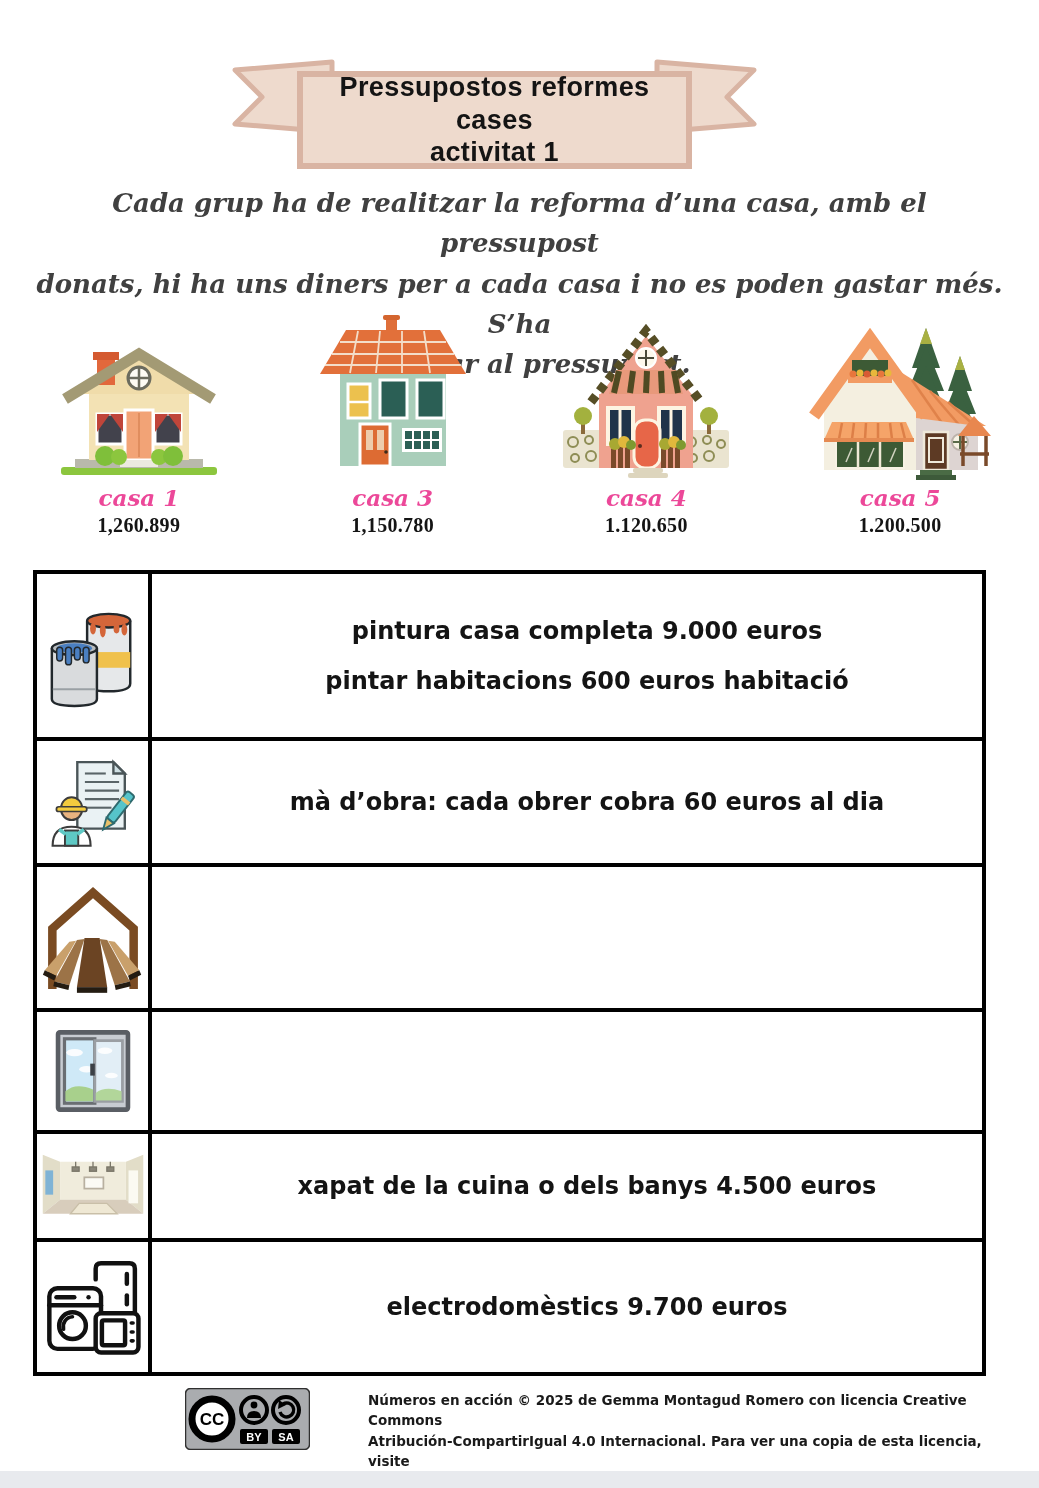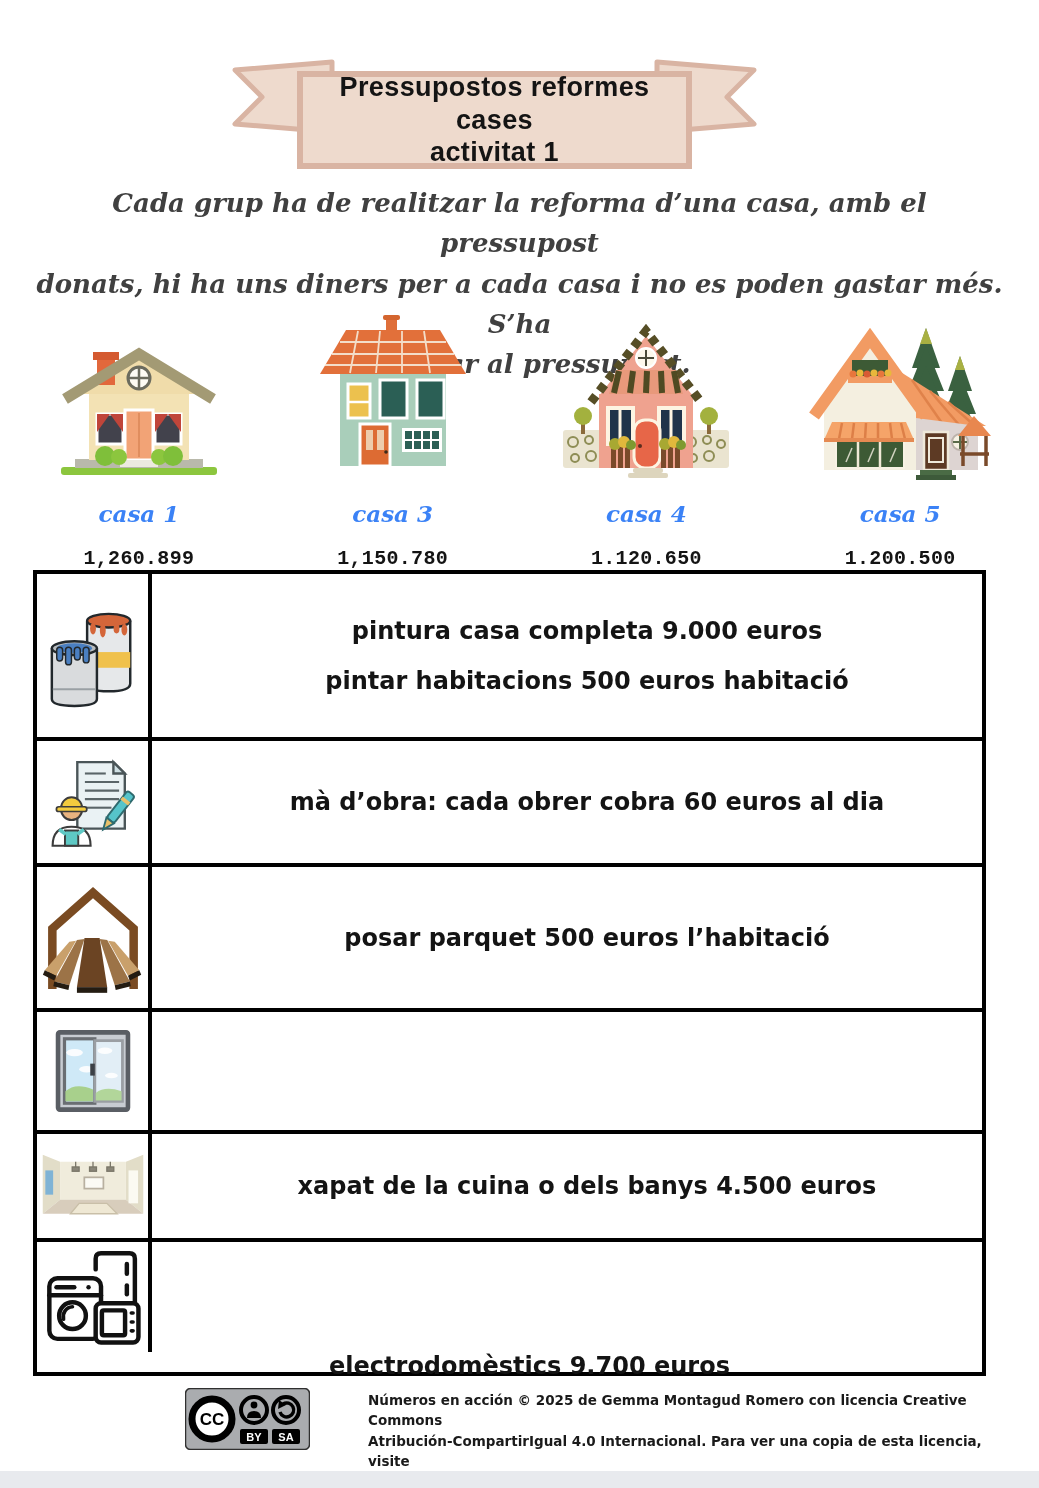--- a/index.html
+++ b/index.html
@@ -24,32 +24,32 @@
     left:30px;top:183px;width:979px;text-align:center;
     font-family:"DejaVu Serif","Liberation Serif",serif;font-style:italic;font-weight:700;
     font-size:26px;line-height:1.55;color:#404040;
   }
 
   
   .houses{left:12px;top:308px;width:1015px;display:flex;}
   .house-col{flex:1;display:flex;flex-direction:column;align-items:center;}
   .house-art{height:172px;display:flex;align-items:flex-end;justify-content:center;}
   .house-label{
-    margin-top:20px;font-family:"DejaVu Serif","Liberation Serif",serif;font-style:italic;
-    font-weight:700;font-size:23px;color:#3b82f6;
+    margin-top:4px;font-family:"DejaVu Serif","Liberation Serif",serif;font-style:italic;
+    font-weight:700;font-size:23px;color:#ec4899;
   }
   .house-budget{
-    margin-top:20px;font-family:Liberation Mono, monospace;font-weight:700;
+    margin-top:3px;font-family:Liberation Serif, serif;font-weight:700;
     font-size:20px;letter-spacing:.3px;color:#141414;
   }
 
   
   .price-table{left:33px;top:570px;width:945px;border:4px solid #000;background:#fff;}
   .p-row{display:flex;border-bottom:4px solid #000;}
-  .p-row:last-child{border-bottom:none;flex-direction:column;}
+  .p-row:last-child{border-bottom:none;}
   .cell-icon{width:111px;border-right:4px solid #000;display:flex;align-items:center;justify-content:center;flex:none;}
   .cell-text{
     flex:1;display:flex;flex-direction:column;align-items:center;justify-content:center;
     gap:22px;font-size:24px;font-weight:700;color:#141414;text-align:center;
     font-family:"DejaVu Sans",sans-serif;
     padding-left:40px;
   }
   .rh1{height:163px}.rh2{height:122px}.rh3{height:141px}.rh4{height:118px}.rh5{height:104px}.rh6{height:130px}
 
   
@@ -310,21 +310,21 @@
         <ellipse cx="31" cy="48" rx="18" ry="5" fill="#4a7fc1"></ellipse>
         <rect x="13" y="47" width="6" height="14" rx="3" fill="#4a7fc1" stroke="#22282c" stroke-width="1.5"></rect>
         <rect x="22" y="47" width="6" height="18" rx="3" fill="#4a7fc1" stroke="#22282c" stroke-width="1.5"></rect>
         <rect x="31" y="47" width="6" height="13" rx="3" fill="#4a7fc1" stroke="#22282c" stroke-width="1.5"></rect>
         <rect x="40" y="47" width="6" height="16" rx="3" fill="#4a7fc1" stroke="#22282c" stroke-width="1.5"></rect>
         <line x1="9" y1="90" x2="53" y2="90" stroke="#9aa0a4" stroke-width="2"></line>
       </svg>
     </div>
     <div class="cell-text">
       <div>pintura casa completa 9.000 euros</div>
-      <div>pintar habitacions 500 euros habitació</div>
+      <div>pintar habitacions 600 euros habitació</div>
     </div>
   </div>
 
   <div class="p-row rh2">
     <div class="cell-icon">
       <svg width="95" height="98" viewBox="0 0 100 100">
         <path d="M34,8 h38 l12,12 v58 h-50 z" fill="#eaf2f4" stroke="#4a5558" stroke-width="2.5"></path>
         <path d="M72,8 l12,12 h-12 z" fill="#cfe0e4" stroke="#4a5558" stroke-width="2.5"></path>
         <g stroke="#5a6568" stroke-width="2.2">
           <line x1="42" y1="20" x2="64" y2="20"></line>
@@ -360,23 +360,20 @@
         <polygon points="16,100 4,94 2,99 14,105" fill="#241c12"></polygon>
         <polygon points="38,62 46,61 30,110 14,106" fill="#9c7347"></polygon>
         <polygon points="30,110 14,106 13,111 29,115" fill="#241c12"></polygon>
         <polygon points="46,60 62,60 70,112 38,112" fill="#6b4423"></polygon>
         <polygon points="70,112 38,112 38,118 70,118" fill="#241c12"></polygon>
         <polygon points="62,61 70,62 94,106 78,110" fill="#9c7347"></polygon>
         <polygon points="94,106 78,110 79,115 95,111" fill="#241c12"></polygon>
         <polygon points="71,63 78,64 104,94 92,100" fill="#c9a06b"></polygon>
         <polygon points="104,94 92,100 94,105 106,99" fill="#241c12"></polygon>
       </svg>
-    </div>
-    <div class="cell-text">
-      <div>posar parquet 500 euros l’habitació</div>
     </div>
   </div>
 
   <div class="p-row rh4">
     <div class="cell-icon">
       <svg width="92" height="94" viewBox="0 0 100 100">
         <rect x="12" y="8" width="76" height="84" rx="2" fill="#c8ccd2" stroke="#5a5e64" stroke-width="5"></rect>
         <rect x="19" y="15" width="33" height="70" fill="#cfe9f7" stroke="#6a6e73" stroke-width="3.5"></rect>
         <rect x="52" y="17" width="30" height="66" fill="#e2eef6" stroke="#9a9ea3" stroke-width="3"></rect>
         <g fill="#ffffff" opacity="0.9">

